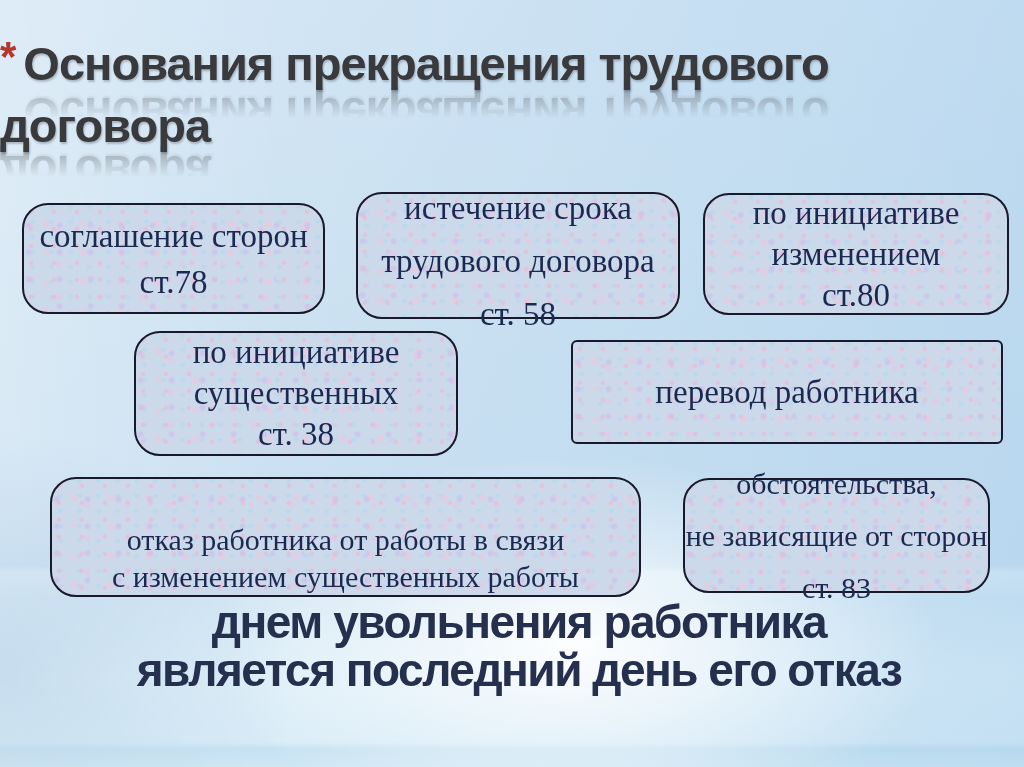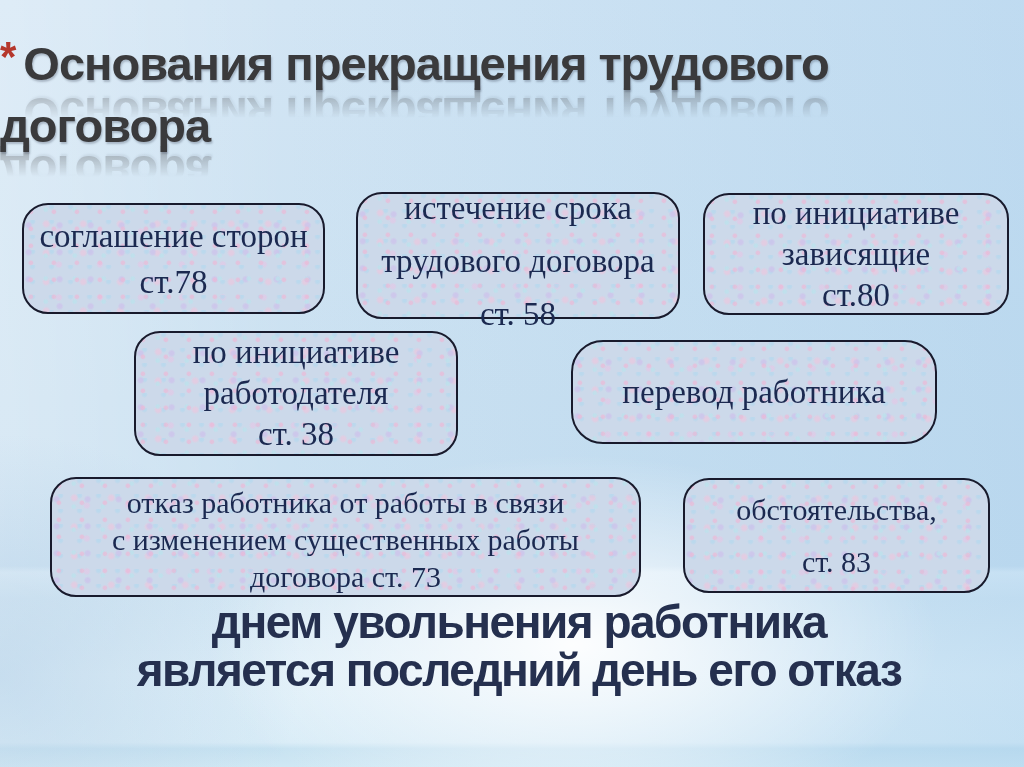--- a/index.html
+++ b/index.html
@@ -62,21 +62,21 @@
   .box .bl{display:block;white-space:nowrap;}
 
   .box1{left:22px;  top:203px; width:303px; height:111px; font-size:33px;}
   .box1 .bl{line-height:46px;}
   .box2{left:356px; top:192px; width:324px; height:127px; font-size:33px;}
   .box2 .bl{line-height:41px;margin-top:12px;}
   .box3{left:703px; top:193px; width:306px; height:122px; font-size:33px;}
   .box3 .bl{line-height:41px;}
   .box4{left:134px; top:331px; width:324px; height:125px; font-size:33px;}
   .box4 .bl{line-height:41px;}
-  .box5{left:571px; top:340px; width:366px; height:104px; font-size:33px; border-radius:32px;}
+  .box5{left:571px; top:340px; width:432px; height:104px; font-size:33px; border-radius:6px;}
   .box5 .bl{line-height:41px;}
   .box6{left:50px;  top:477px; width:591px; height:120px; font-size:30px;justify-content:flex-end;}
   .box6 .bl{line-height:37px;}
   .box7{left:683px; top:478px; width:307px; height:115px; font-size:30px;gap:15px;}
   .box7 .bl{line-height:37px;}
 
   
   .footer{
     position:absolute;top:598px;left:0;width:100%;
     padding-left:14px;box-sizing:border-box;
@@ -108,42 +108,42 @@
   </div>
 
   <div class="box box2">
     <div class="bl">истечение срока</div>
     <div class="bl">трудового договора</div>
     <div class="bl">ст. 58</div>
   </div>
 
   <div class="box box3">
     <div class="bl">по инициативе</div>
-    <div class="bl">зависящие</div>
+    <div class="bl">изменением</div>
     <div class="bl">ст.80</div>
   </div>
 
   <div class="box box4">
     <div class="bl">по инициативе</div>
-    <div class="bl">работодателя</div>
+    <div class="bl">существенных</div>
     <div class="bl">ст. 38</div>
   </div>
 
   <div class="box box5">
     <div class="bl">перевод работника</div>
   </div>
 
   <div class="box box6">
     <div class="bl">отказ работника от работы в связи</div>
     <div class="bl">с изменением существенных работы</div>
-    <div class="bl">договора ст. 73</div>
   </div>
 
   <div class="box box7">
     <div class="bl">обстоятельства,</div>
+    <div class="bl">не зависящие от сторон</div>
     <div class="bl">ст. 83</div>
   </div>
 
   <div class="footer">
     <div class="fl">днем увольнения работника</div>
     <div class="fl">является последний день его отказ</div>
   </div>
 
 </div>
 

